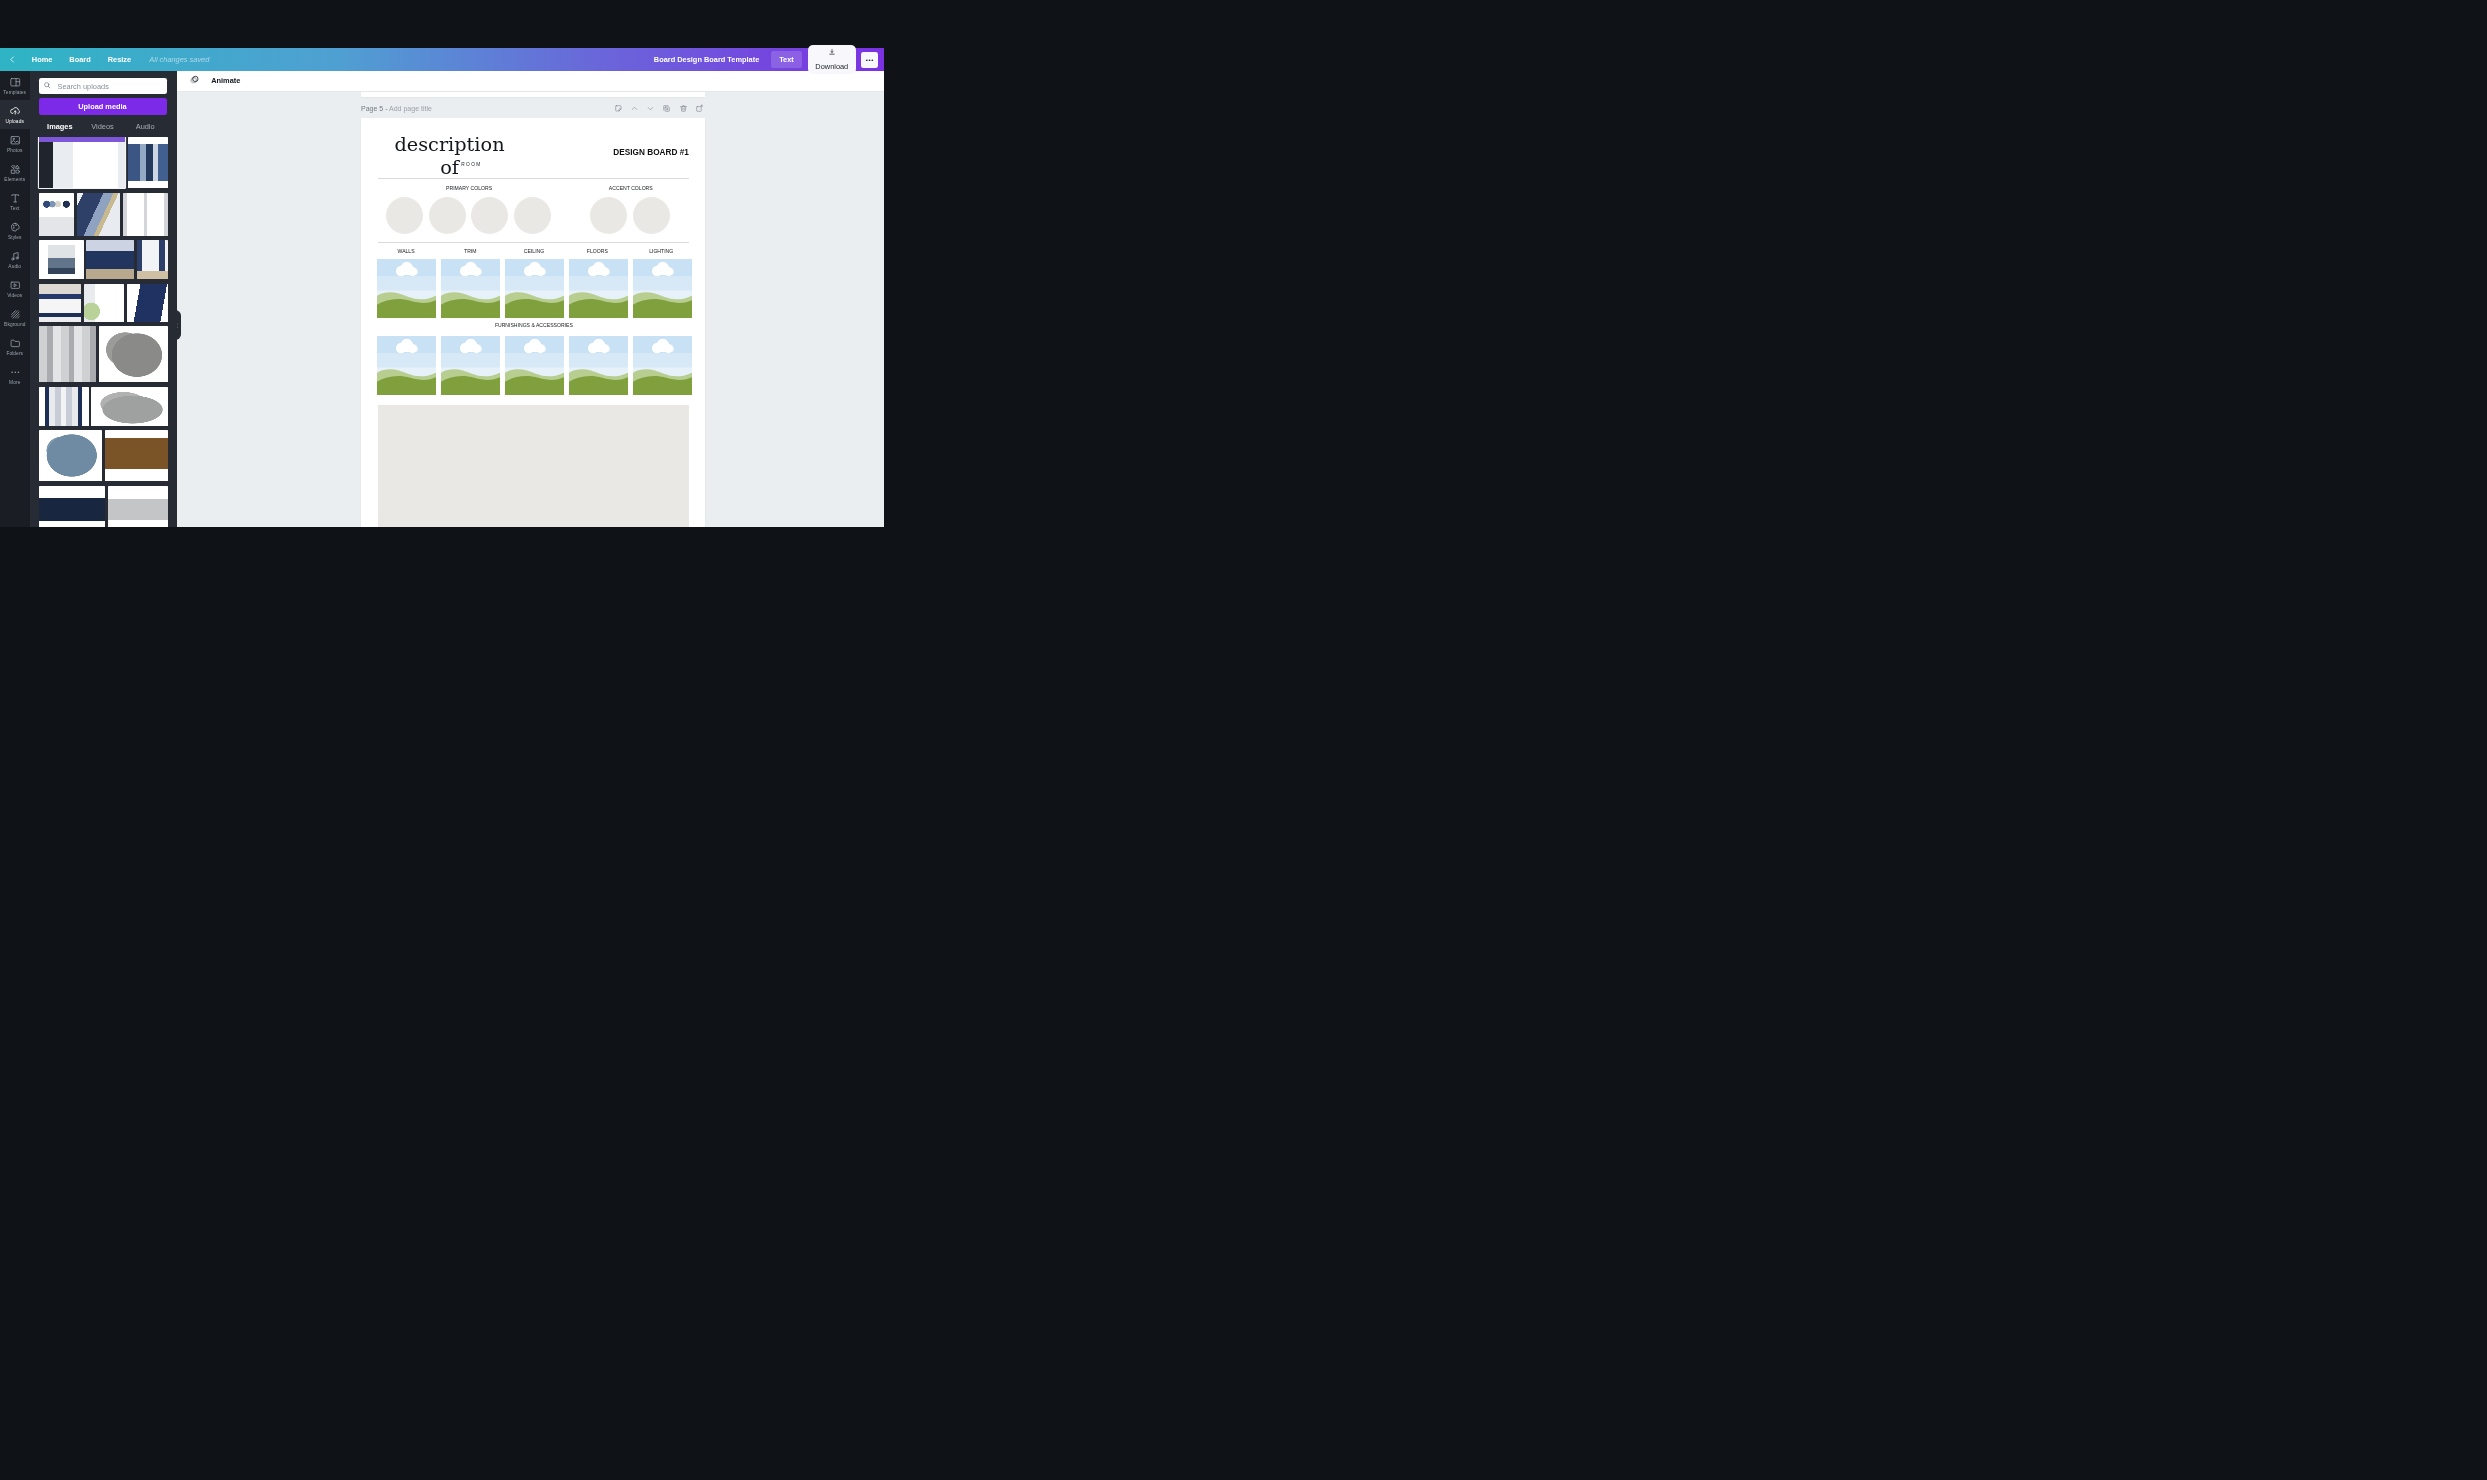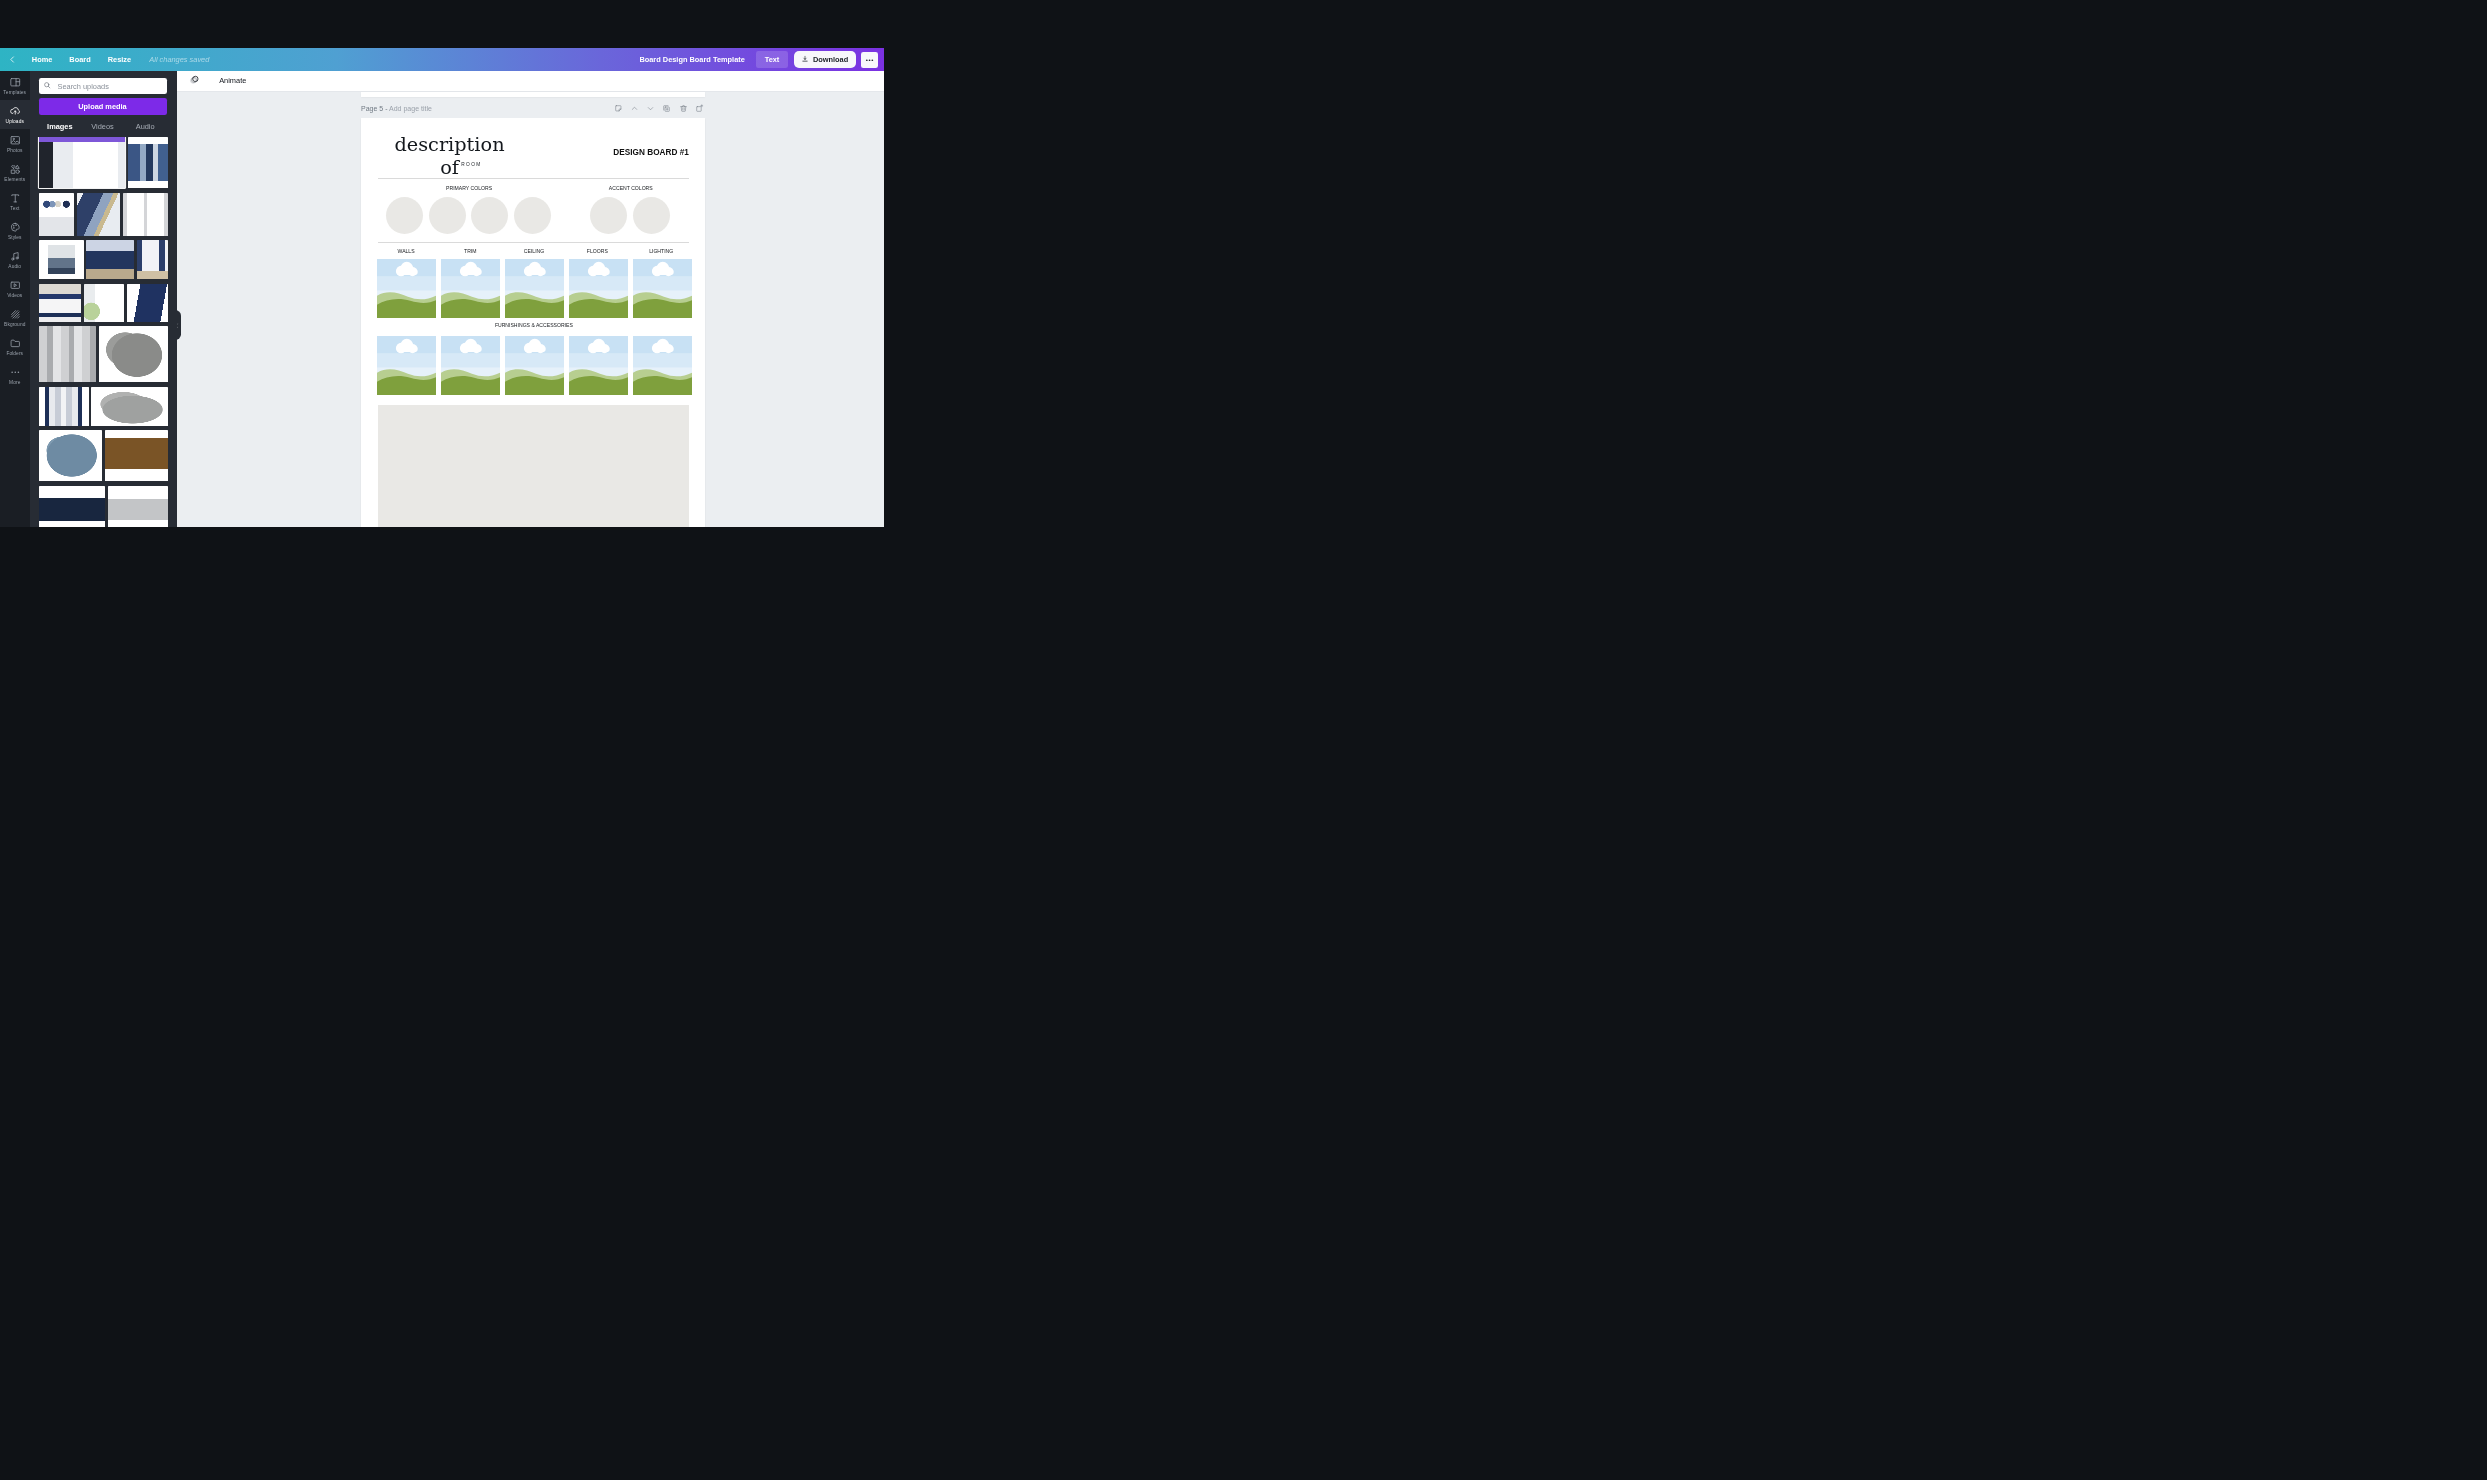--- a/index.html
+++ b/index.html
@@ -13,22 +13,22 @@
     display:flex;align-items:center;justify-content:space-between;color:#fff;z-index:5;}
   .tb-left{display:flex;align-items:center;gap:14.8px;padding-left:8px;}
   .tb-back{background:none;border:none;padding:0;cursor:pointer;display:flex;align-items:center;}
   .tb-menu{display:flex;gap:17px;}
   .tb-menu-item{font-size:7.4px;font-weight:600;color:#fff;cursor:pointer;}
   .tb-status{font-size:7.4px;font-style:italic;color:rgba(255,255,255,.55);margin-left:3.4px;}
   .tb-right{display:flex;align-items:center;gap:5.7px;padding-right:5.7px;}
   .tb-title{font-size:7.4px;font-weight:600;margin-right:5.7px;}
   .tb-share{font-size:7.4px;font-weight:600;color:#fff;background:rgba(255,255,255,.16);
     border:none;border-radius:2.3px;padding:4px 8.5px;cursor:pointer;}
-  .tb-download{font-size:7.4px;font-weight:700;color:#1a1f26;background:#f8f7fb;border:none;
-    border-radius:5px;padding:3.4px 7.4px;display:flex;align-items:center;gap:4px;cursor:pointer;}
+  .tb-download{font-size:7.4px;font-weight:400;color:#1a1f26;background:#f8f7fb;border:none;
+    border-radius:5px;padding:3.4px 7.4px;display:flex;align-items:center;gap:4px;cursor:pointer;flex-direction:column;}
   .tb-more{background:#f8f7fb;border:none;border-radius:2.3px;width:17px;height:16px;cursor:pointer;
     color:#1a1f26;font-size:6.2px;letter-spacing:0.6px;font-weight:700;padding:0 2.3px;}
 
   
   .rail{position:absolute;left:0;top:23px;width:29.5px;height:504px;background:#1a1e24;z-index:4;}
   .rail-item{height:29px;display:flex;flex-direction:column;align-items:center;justify-content:center;
     gap:1.7px;cursor:pointer;color:#9aa2ac;}
   .rail-item.active{background:#272c34;color:#fff;}
   .rail-item.active .rail-ic svg{stroke:#fff;}
   .rail-ic{height:12.5px;display:flex;align-items:center;}
@@ -58,22 +58,22 @@
   .thumb.selected{box-shadow:0 0 0 1.1px rgba(255,255,255,.95);}
 
   .collapse-tab{position:absolute;left:172px;top:262px;width:8.5px;height:29.5px;background:#272c34;
     border-radius:0 5.7px 5.7px 0;display:flex;align-items:center;justify-content:center;cursor:pointer;z-index:3;}
 
   
   .canvas{position:absolute;left:176px;top:23px;width:708px;height:504px;background:#ebeef1;}
   .toolbar{position:absolute;left:0;top:0;width:100%;height:20px;background:#fff;
     box-shadow:0 0.6px 0 rgba(20,25,31,.05);display:flex;align-items:center;padding-left:6.8px;
     box-sizing:border-box;}
-  .animate{display:flex;align-items:center;gap:19px;background:none;border:none;cursor:pointer;
-    font-size:7.4px;font-weight:400;color:#12161d;font-family:"Liberation Sans",sans-serif;}
+  .animate{display:flex;align-items:center;gap:11px;background:none;border:none;cursor:pointer;
+    font-size:7.4px;font-weight:700;color:#12161d;font-family:"Liberation Sans",sans-serif;}
   .page4-strip{position:absolute;left:185px;top:21px;width:344px;height:5.1px;background:#fff;
     box-shadow:0 0.6px 1.7px rgba(14,19,24,.06);}
   .page-header{position:absolute;left:185px;top:32px;width:344px;height:11.4px;display:flex;
     align-items:center;justify-content:space-between;}
   .ph-left{font-size:7px;color:#717a84;cursor:text;}
   .ph-placeholder{color:#9aa1aa;}
   .ph-icons{display:flex;align-items:center;gap:5.1px;}
   .ph-icons button{background:none;border:none;padding:1.1px;cursor:pointer;display:flex;}
   .ph-icons svg{stroke:#6f7680;fill:none;stroke-width:1.4;stroke-linecap:round;stroke-linejoin:round;}
 

